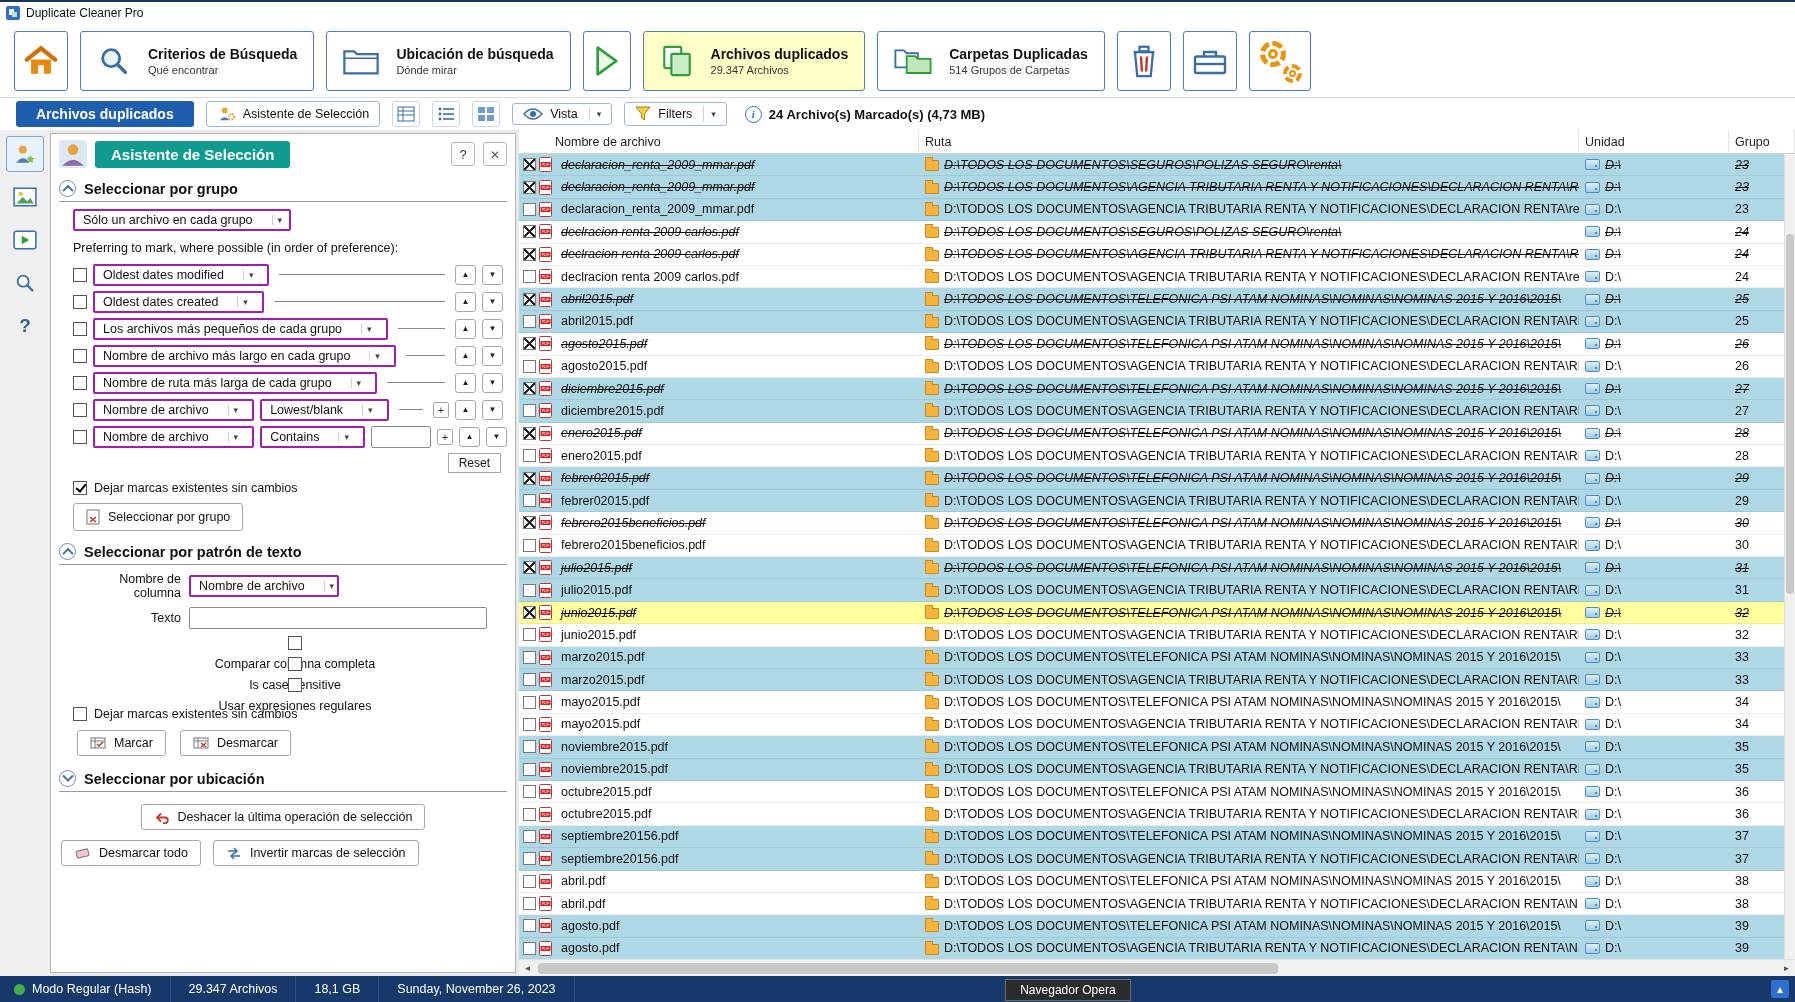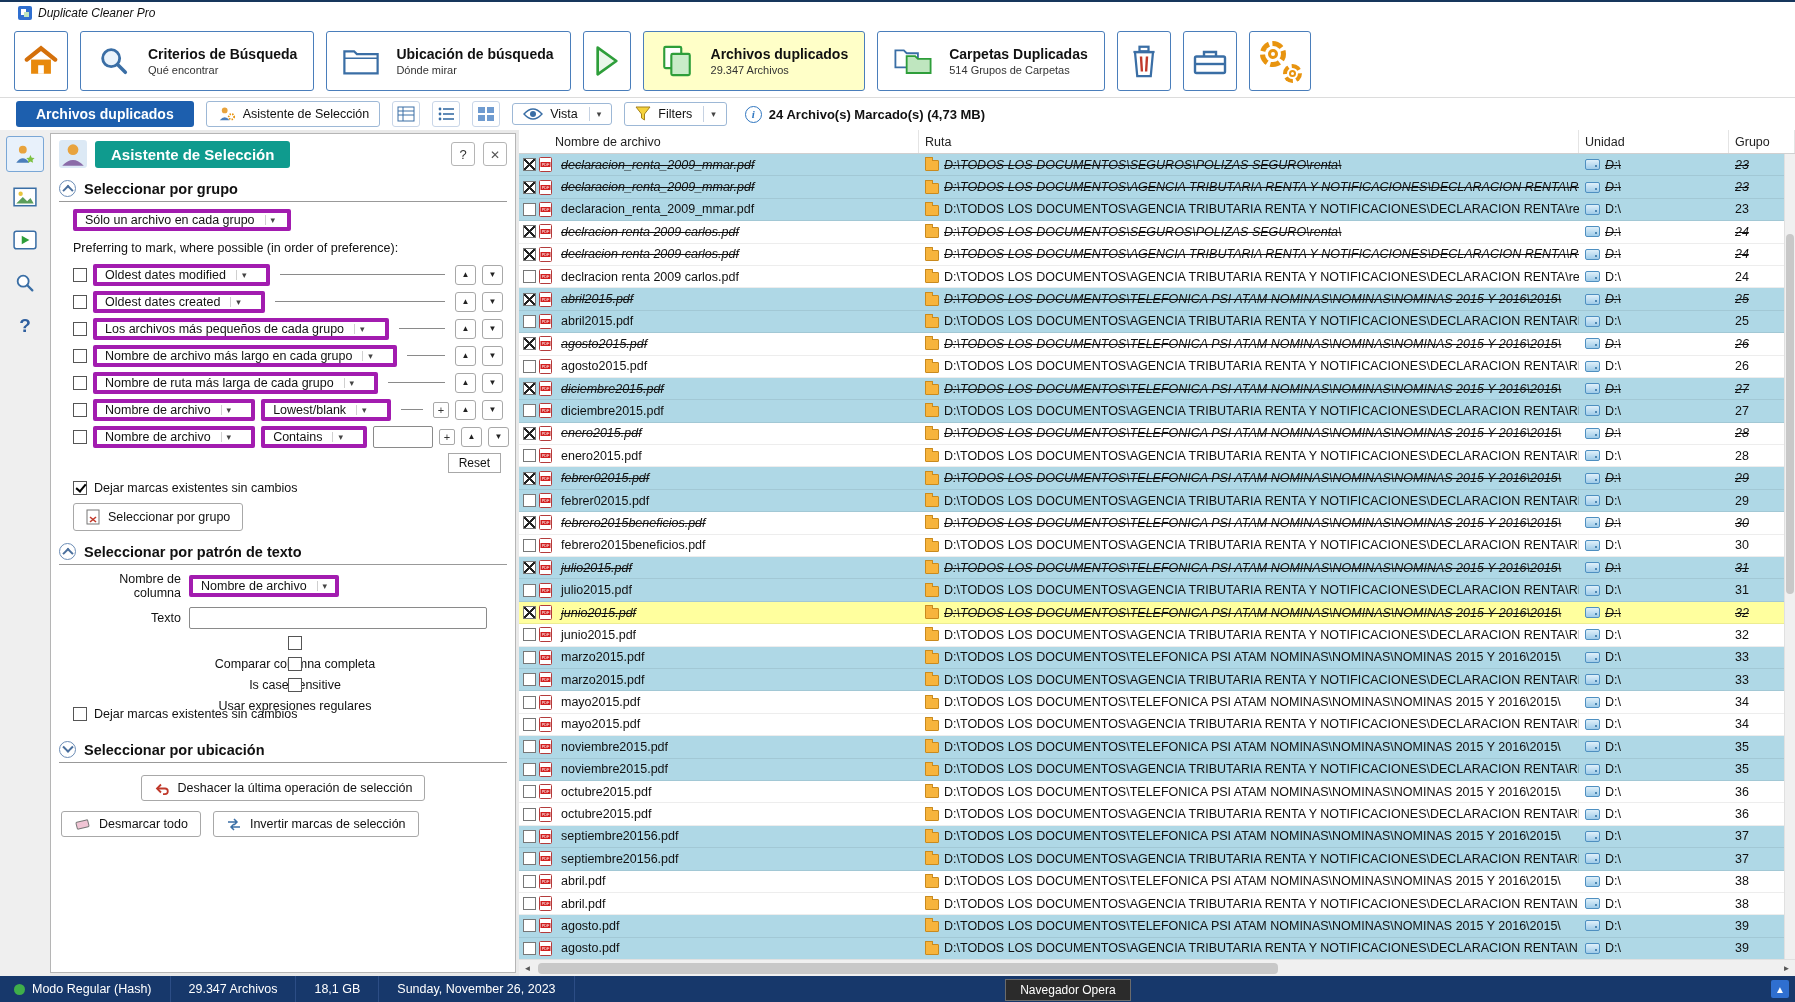--- a/index.html
+++ b/index.html
@@ -1,20 +1,20 @@
 <!DOCTYPE html>
 <html><head>
 <meta charset="utf-8">
 <style>
   * { margin:0; padding:0; box-sizing:border-box; }
   html,body { width:1795px; height:1002px; overflow:hidden; font-family:"Liberation Sans",sans-serif; background:#fff; }
   .window { width:1795px; height:1002px; display:flex; flex-direction:column; border-top:2px solid #16365c; }
 
   
-  .titlebar { height:22px; flex:none; display:flex; align-items:center; gap:6px; padding:0 18px; background:#fff; font-size:12px; color:#111;font-style:italic; }
+  .titlebar { height:22px; flex:none; display:flex; align-items:center; gap:6px; padding:0 6px; background:#fff; font-size:12px; color:#111; }
 
   
   .toolbar { height:74px; flex:none; background:#fff; display:flex; align-items:center; gap:12px; padding:0 14px; border-bottom:1px solid #dcdcdc; }
   .tab { height:60px; border:1px solid #4a7ebb; border-radius:3px; background:#fff; display:flex; align-items:center; gap:17px; padding:0 16px; }
   .tab.selected { background:#ffffc8; }
   .tab .tcol { display:flex; flex-direction:column; gap:2px; }
   .tab .t1 { font-weight:bold; font-size:14px; color:#111; white-space:nowrap; }
   .tab .t2 { font-size:11px; color:#333; white-space:nowrap; }
   .sqbtn { width:54px; height:60px; border:1px solid #4a7ebb; border-radius:3px; background:#fff; display:flex; align-items:center; justify-content:center; position:relative; }
   .gearwrap { position:relative; width:40px; height:40px; }
@@ -50,21 +50,21 @@
   .small-sq { width:24px; height:24px; border:1px solid #b5b5b5; border-radius:3px; background:#fff; display:flex; align-items:center; justify-content:center; font-size:13px; color:#333; }
   .close-glyph::before { content:"\2715"; color:#555; font-size:12px; }
 
   .sect-head { display:flex; align-items:center; gap:8px; margin-top:12px; padding-bottom:4px; border-bottom:1px solid #999; flex:none; }
   .sect-title { font-weight:bold; font-size:14.5px; color:#111; }
   .chev { width:17px; height:17px; border:1.5px solid #6b8cb5; border-radius:50%; display:inline-flex; align-items:center; justify-content:center; flex:none; }
   .chev::before { content:""; width:6px; height:6px; border-left:2px solid #4a6f9d; border-top:2px solid #4a6f9d; transform:rotate(45deg) translate(1px,1px); }
   .chev.down::before { transform:rotate(225deg) translate(2px,2px); }
 
   .sect-body { padding:7px 4px 0 14px; font-size:12.5px; color:#111; }
-  .dd { display:inline-flex; align-items:center; justify-content:space-between; border:4px solid #a21caf; background:#fff; border-radius:2px; height:22px; padding:0 20px 0 8px; font-size:12.5px; gap:10px; white-space:nowrap; }
+  .dd { display:inline-flex; align-items:center; justify-content:space-between; border:2px solid #a21caf; background:#fff; border-radius:2px; height:22px; padding:0 14px 0 8px; font-size:12.5px; gap:19px; white-space:nowrap; }
   .dd .dd-arrow { border-left:1px solid #cfcfcf; padding-left:5px; font-size:9px; color:#444; }
   .cb { width:14px; height:14px; border:1px solid #555; background:#fff; display:inline-block; position:relative; flex:none; }
   .cb.checked::after { content:""; position:absolute; left:2px; top:2px; width:8px; height:4px; border-left:2px solid #000; border-bottom:2px solid #000; transform:rotate(-50deg); }
   .intro { margin:10px 0 6px 0; font-size:12.5px; }
   .pref-row { display:flex; align-items:center; gap:6px; height:27px; }
   .hline { flex:1; height:1px; background:#8a8a8a; margin:0 4px; min-width:8px; }
   .arrow-btn { width:21px; height:20px; border:1px solid #a8a8a8; background:#fff; border-radius:3px; font-size:8px; color:#222; display:inline-flex; align-items:center; justify-content:center; flex:none; }
   .plus-btn { width:16px; height:16px; border:1px solid #a8a8a8; background:#fff; border-radius:2px; font-size:11px; color:#333; display:inline-flex; align-items:center; justify-content:center; flex:none; }
   .txtfield { height:22px; border:1px solid #8a8a8a; background:#fff; border-radius:2px; }
   .reset-row { display:flex; justify-content:flex-end; margin:3px 2px 2px 0; }
@@ -456,20 +456,41 @@
             </div>
             <div class="cb-row">
               <span class="cb"></span>
               <span class="cb-label">Usar expresiones regulares</span>
             </div>
           </div>
         <div class="keep-row" style="margin-left:0;">
           <span class="cb"></span>
           <span>Dejar marcas existentes sin cambios</span>
         </div>
+        <div class="btn-row">
+          <span class="panel-btn">
+            <svg width="16" height="12" viewBox="0 0 16 12">
+                <rect x="1" y="1" width="14" height="10" fill="#fff" stroke="#777"></rect>
+                <line x1="1" y1="4" x2="15" y2="4" stroke="#777"></line>
+                <line x1="5" y1="1" x2="5" y2="11" stroke="#777"></line>
+                <path d="M7 7 l2 2 l4 -4" stroke="#c0392b" stroke-width="1.5" fill="none"></path>
+              </svg>
+            <span>Marcar</span>
+          </span>
+          <span class="panel-btn">
+            <svg width="16" height="12" viewBox="0 0 16 12">
+                <rect x="1" y="1" width="14" height="10" fill="#fff" stroke="#777"></rect>
+                <line x1="1" y1="4" x2="15" y2="4" stroke="#777"></line>
+                <line x1="5" y1="1" x2="5" y2="11" stroke="#777"></line>
+                <line x1="8" y1="6" x2="13" y2="10" stroke="#c0392b" stroke-width="1.5"></line>
+                <line x1="13" y1="6" x2="8" y2="10" stroke="#c0392b" stroke-width="1.5"></line>
+              </svg>
+            <span>Desmarcar</span>
+          </span>
+        </div>
       </div>
 
       <div class="sect-head">
         <span class="chev down"></span>
         <span class="sect-title">Seleccionar por ubicación</span>
       </div>
 
       <div class="center-row">
         <span class="panel-btn">
           <svg width="16" height="13" viewBox="0 0 16 13">

